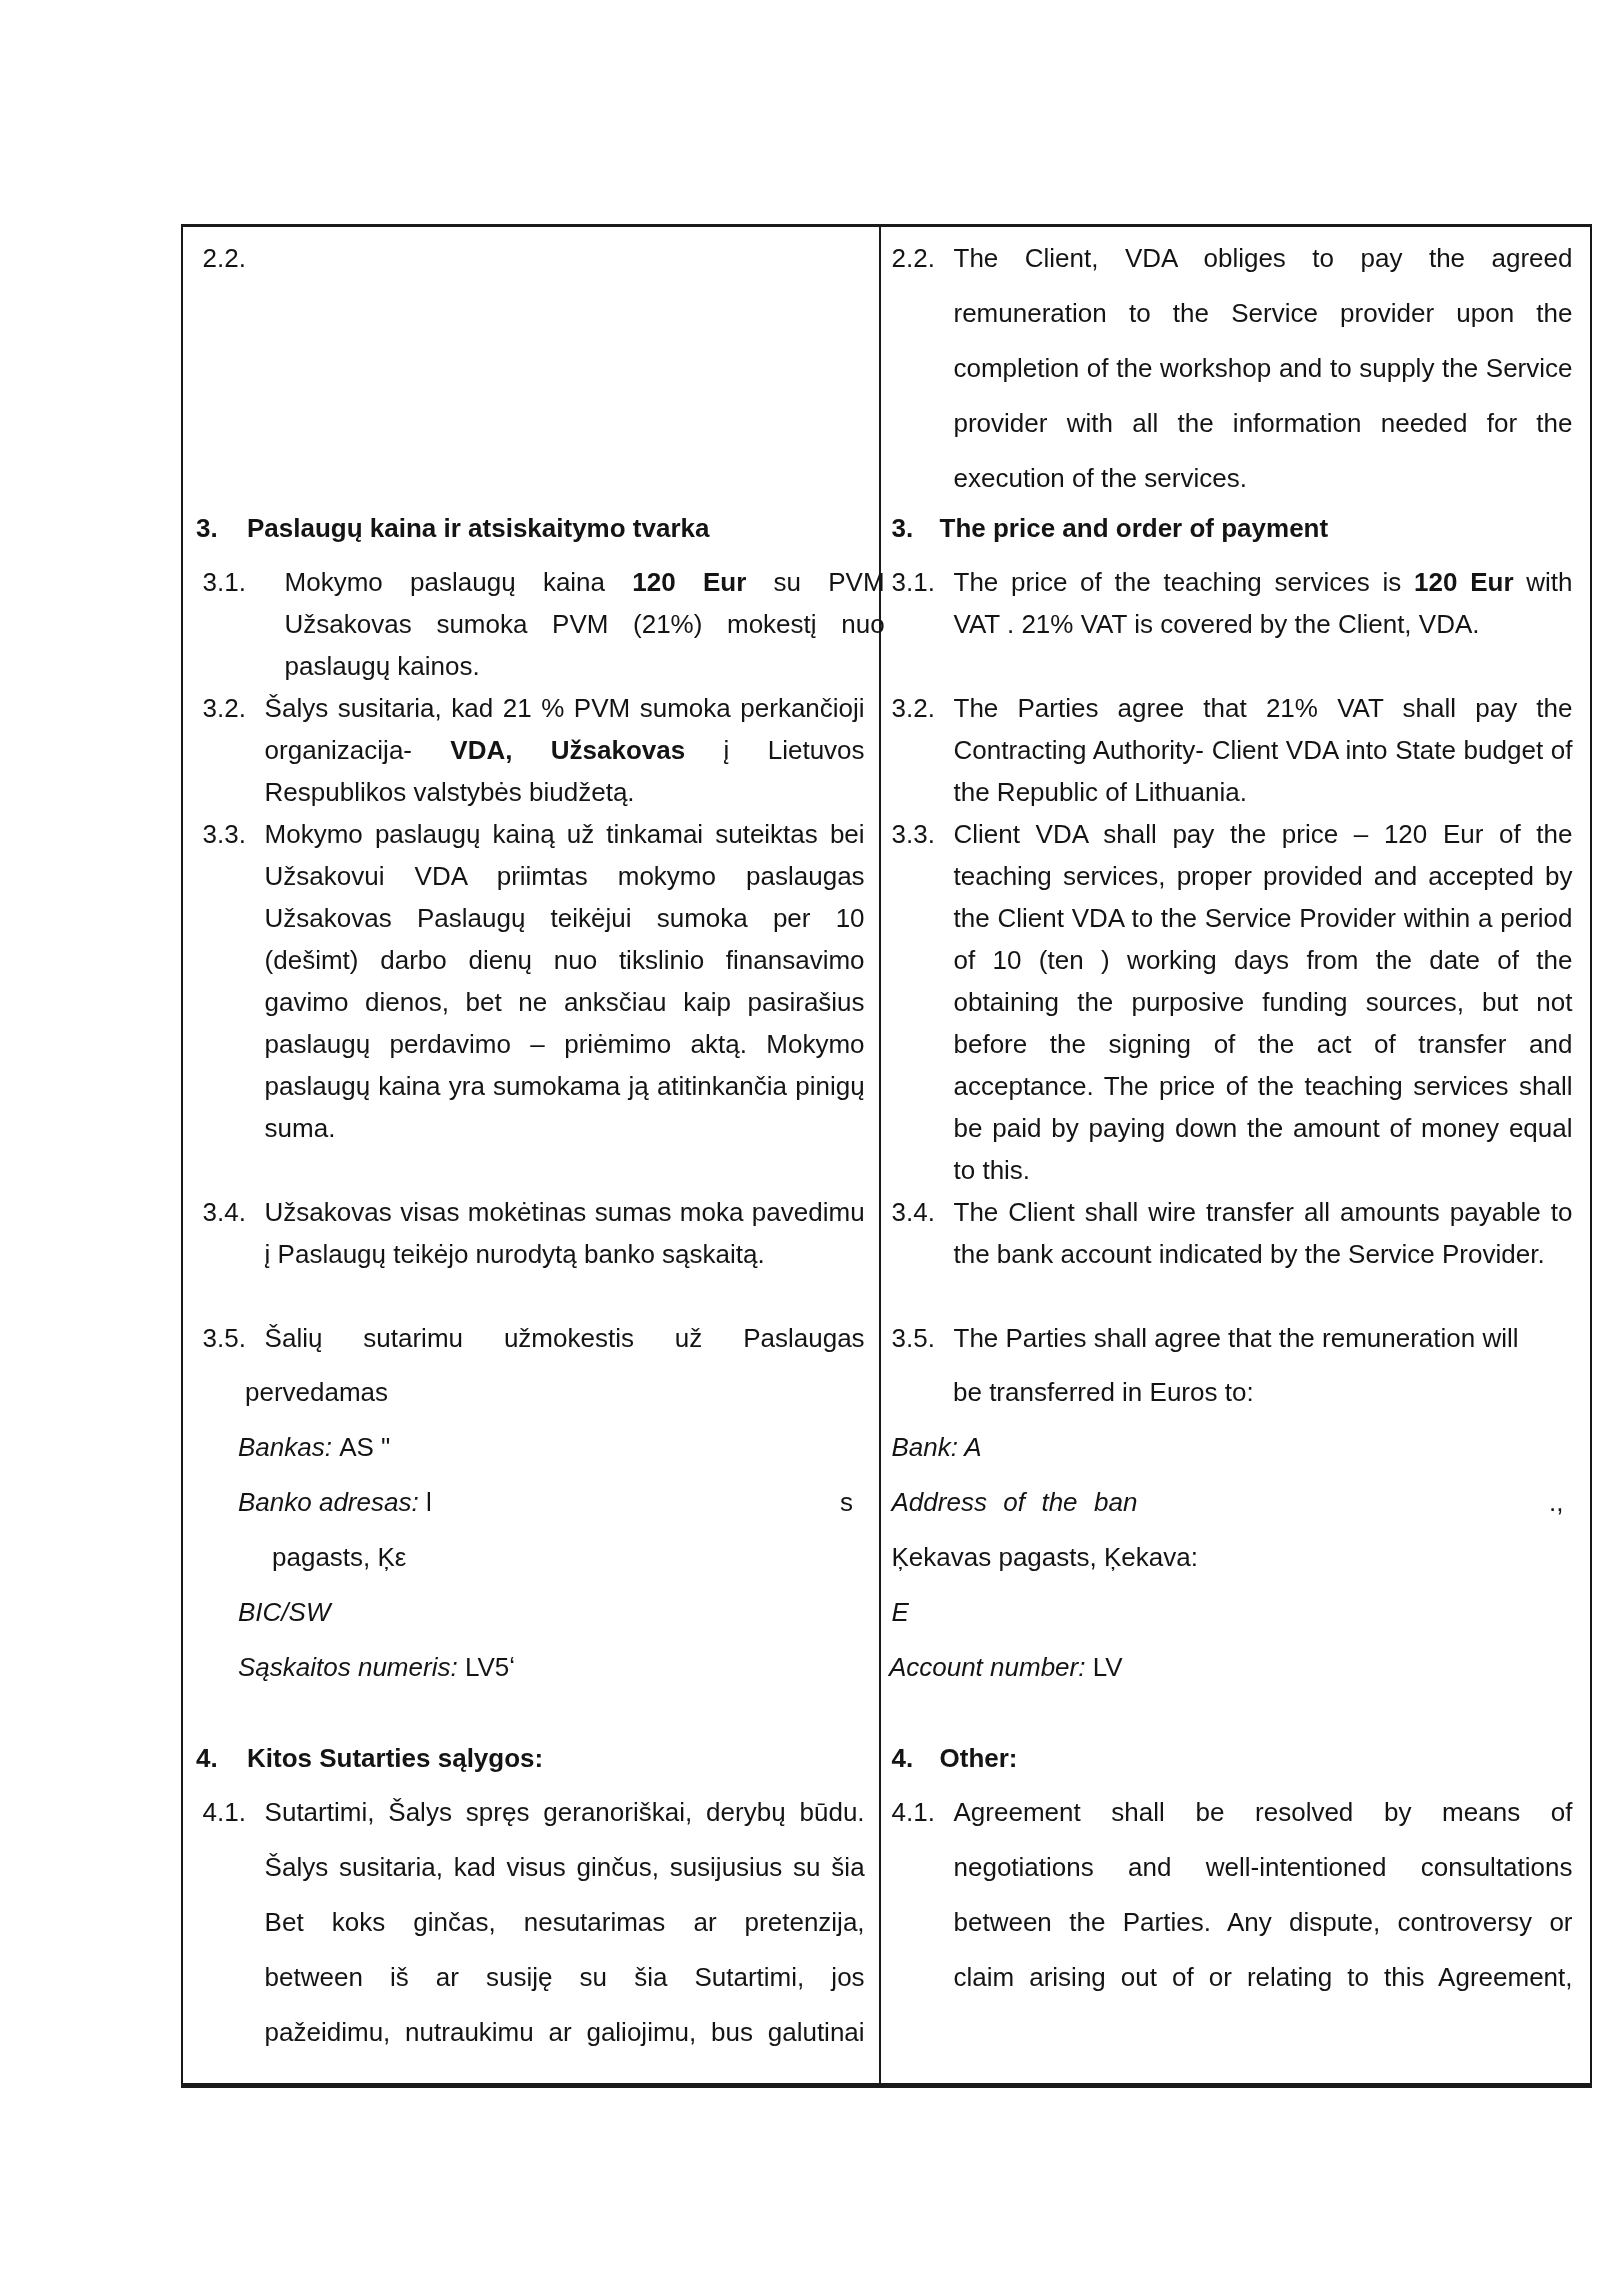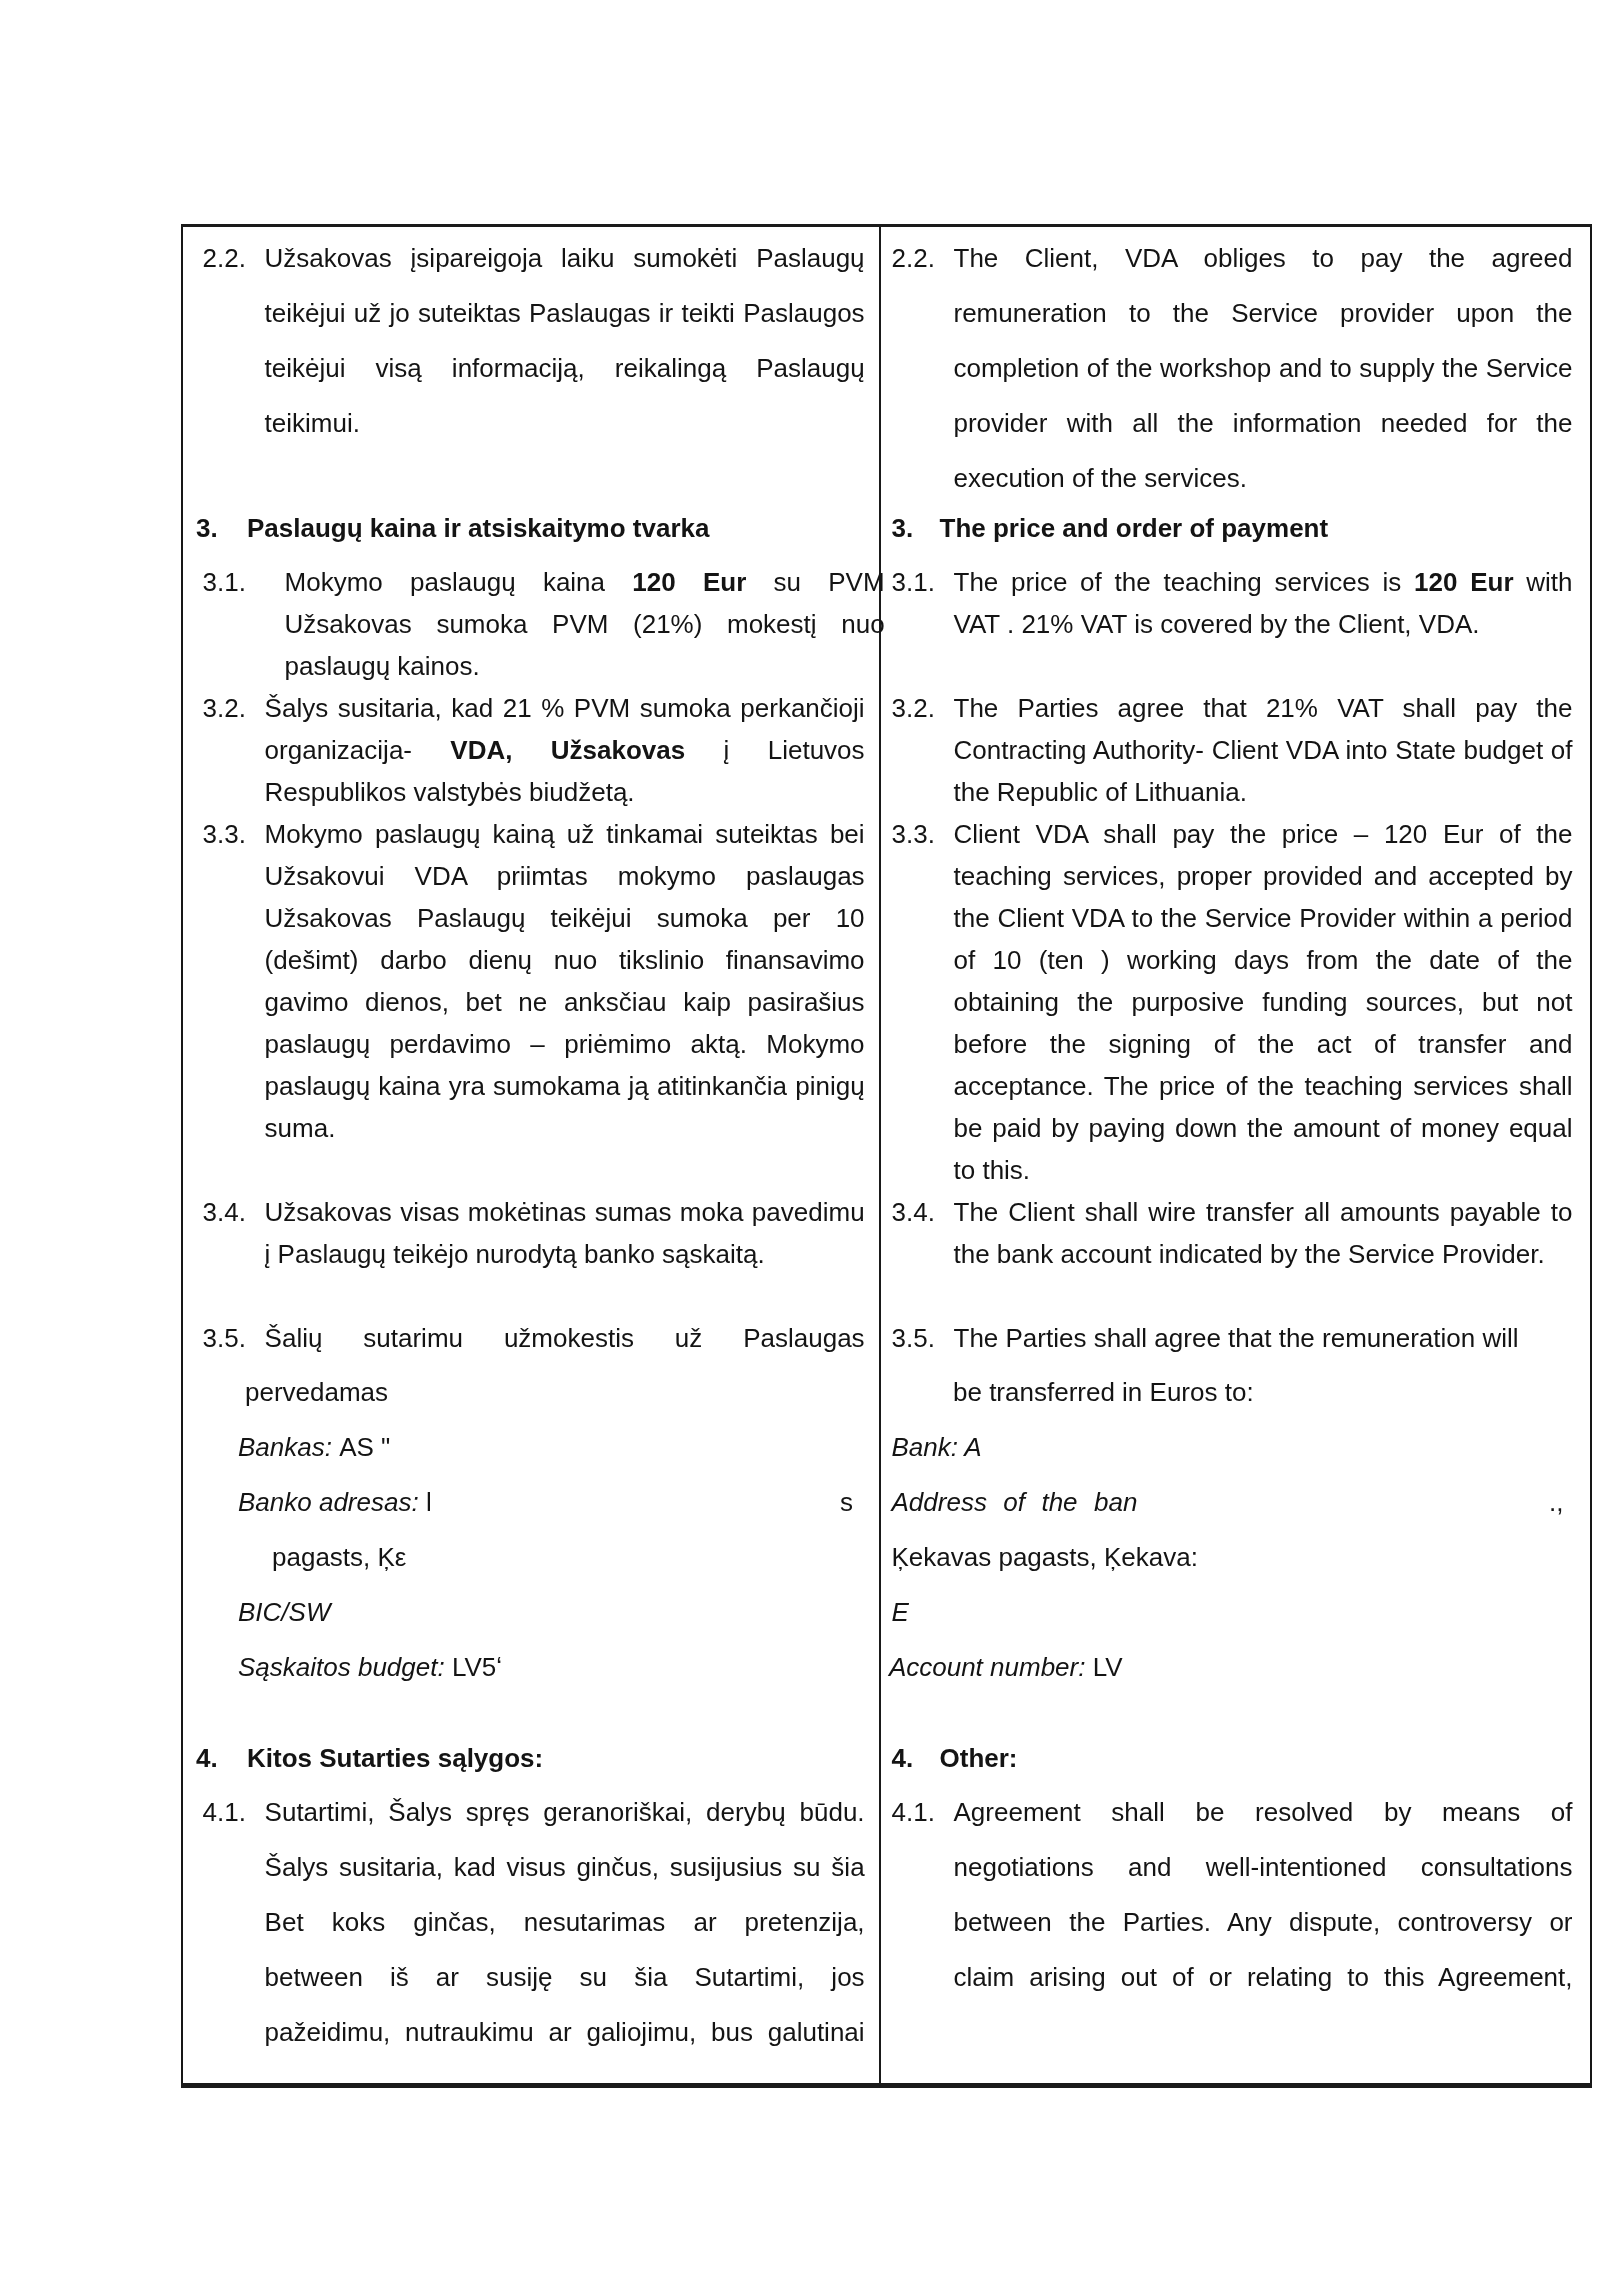--- a/index.html
+++ b/index.html
@@ -29,21 +29,20 @@
 
 <div class="table">
   <div class="top"></div>
   <div class="bottom"></div>
   <div class="divider"></div>
 
   <div class="cell lt">
 
     <div class="clause sp84" style="left:19.6px; top:3.9px; width:661px; height:223px;">
       <span class="num">2.2.</span>
-      <div class="txt" style="left:62px; width:600px;">Užsakovas įsipareigoja laiku sumokėti Paslaugų teikėjui už jo suteiktas Paslaugas ir teikti Paslaugos teikėjui visą informaciją, reikalingą Paslaugų teikimui.</div>
     </div>
 
     <div class="head" style="left:13px; top:285px; width:655px;">
       <span class="num">3.</span>
       <span class="txt" style="left:51px;">Paslaugų kaina ir atsiskaitymo tvarka</span>
     </div>
 
     <div class="clause" style="left:19.6px; top:334px; width:661px;">
       <span class="num">3.1.</span>
       <div class="txt" style="left:62px; width:600px;margin-left:20px;"><span>Mokymo paslaugų kaina </span><b>120 Eur</b><span> su PVM Užsakovas sumoka PVM (21%) mokestį nuo paslaugų kainos.</span></div>
@@ -68,21 +67,21 @@
       <span class="num">3.5.</span>
       <div class="txt" style="left:62px; width:600px; text-align-last:justify;">Šalių sutarimu užmokestis už Paslaugas</div>
     </div>
     <div class="line" style="left:62px; top:1149px;">pervedamas</div>
 
     <div class="line it" style="left:55px; top:1204px;"><span>Bankas:</span> <span style="font-style:normal">AS "</span></div>
     <div class="line it" style="left:55px; top:1259px;"><span>Banko adresas:</span> <span style="font-style:normal">l</span></div>
     <div class="line" style="left:657px; top:1259px;">s</div>
     <div class="line" style="left:55px; top:1314px;margin-left:34px;">pagasts, Ķε</div>
     <div class="line it" style="left:55px; top:1369px;">BIC/SW</div>
-    <div class="line it" style="left:55px; top:1424px;"><span>Sąskaitos budget:</span> <span style="font-style:normal">LV5ʻ</span></div>
+    <div class="line it" style="left:55px; top:1424px;"><span>Sąskaitos numeris:</span> <span style="font-style:normal">LV5ʻ</span></div>
 
     <div class="head" style="left:13px; top:1515px; width:655px;">
       <span class="num">4.</span>
       <span class="txt" style="left:51px;">Kitos Sutarties sąlygos:</span>
     </div>
 
     <div class="clause sp84" style="left:19.6px; top:1558px; width:661px;">
       <span class="num">4.1.</span>
       <div class="txt" style="left:62px; width:600px; text-align-last:justify;">
         <div>Sutartimi, Šalys spręs geranoriškai, derybų būdu.</div>

